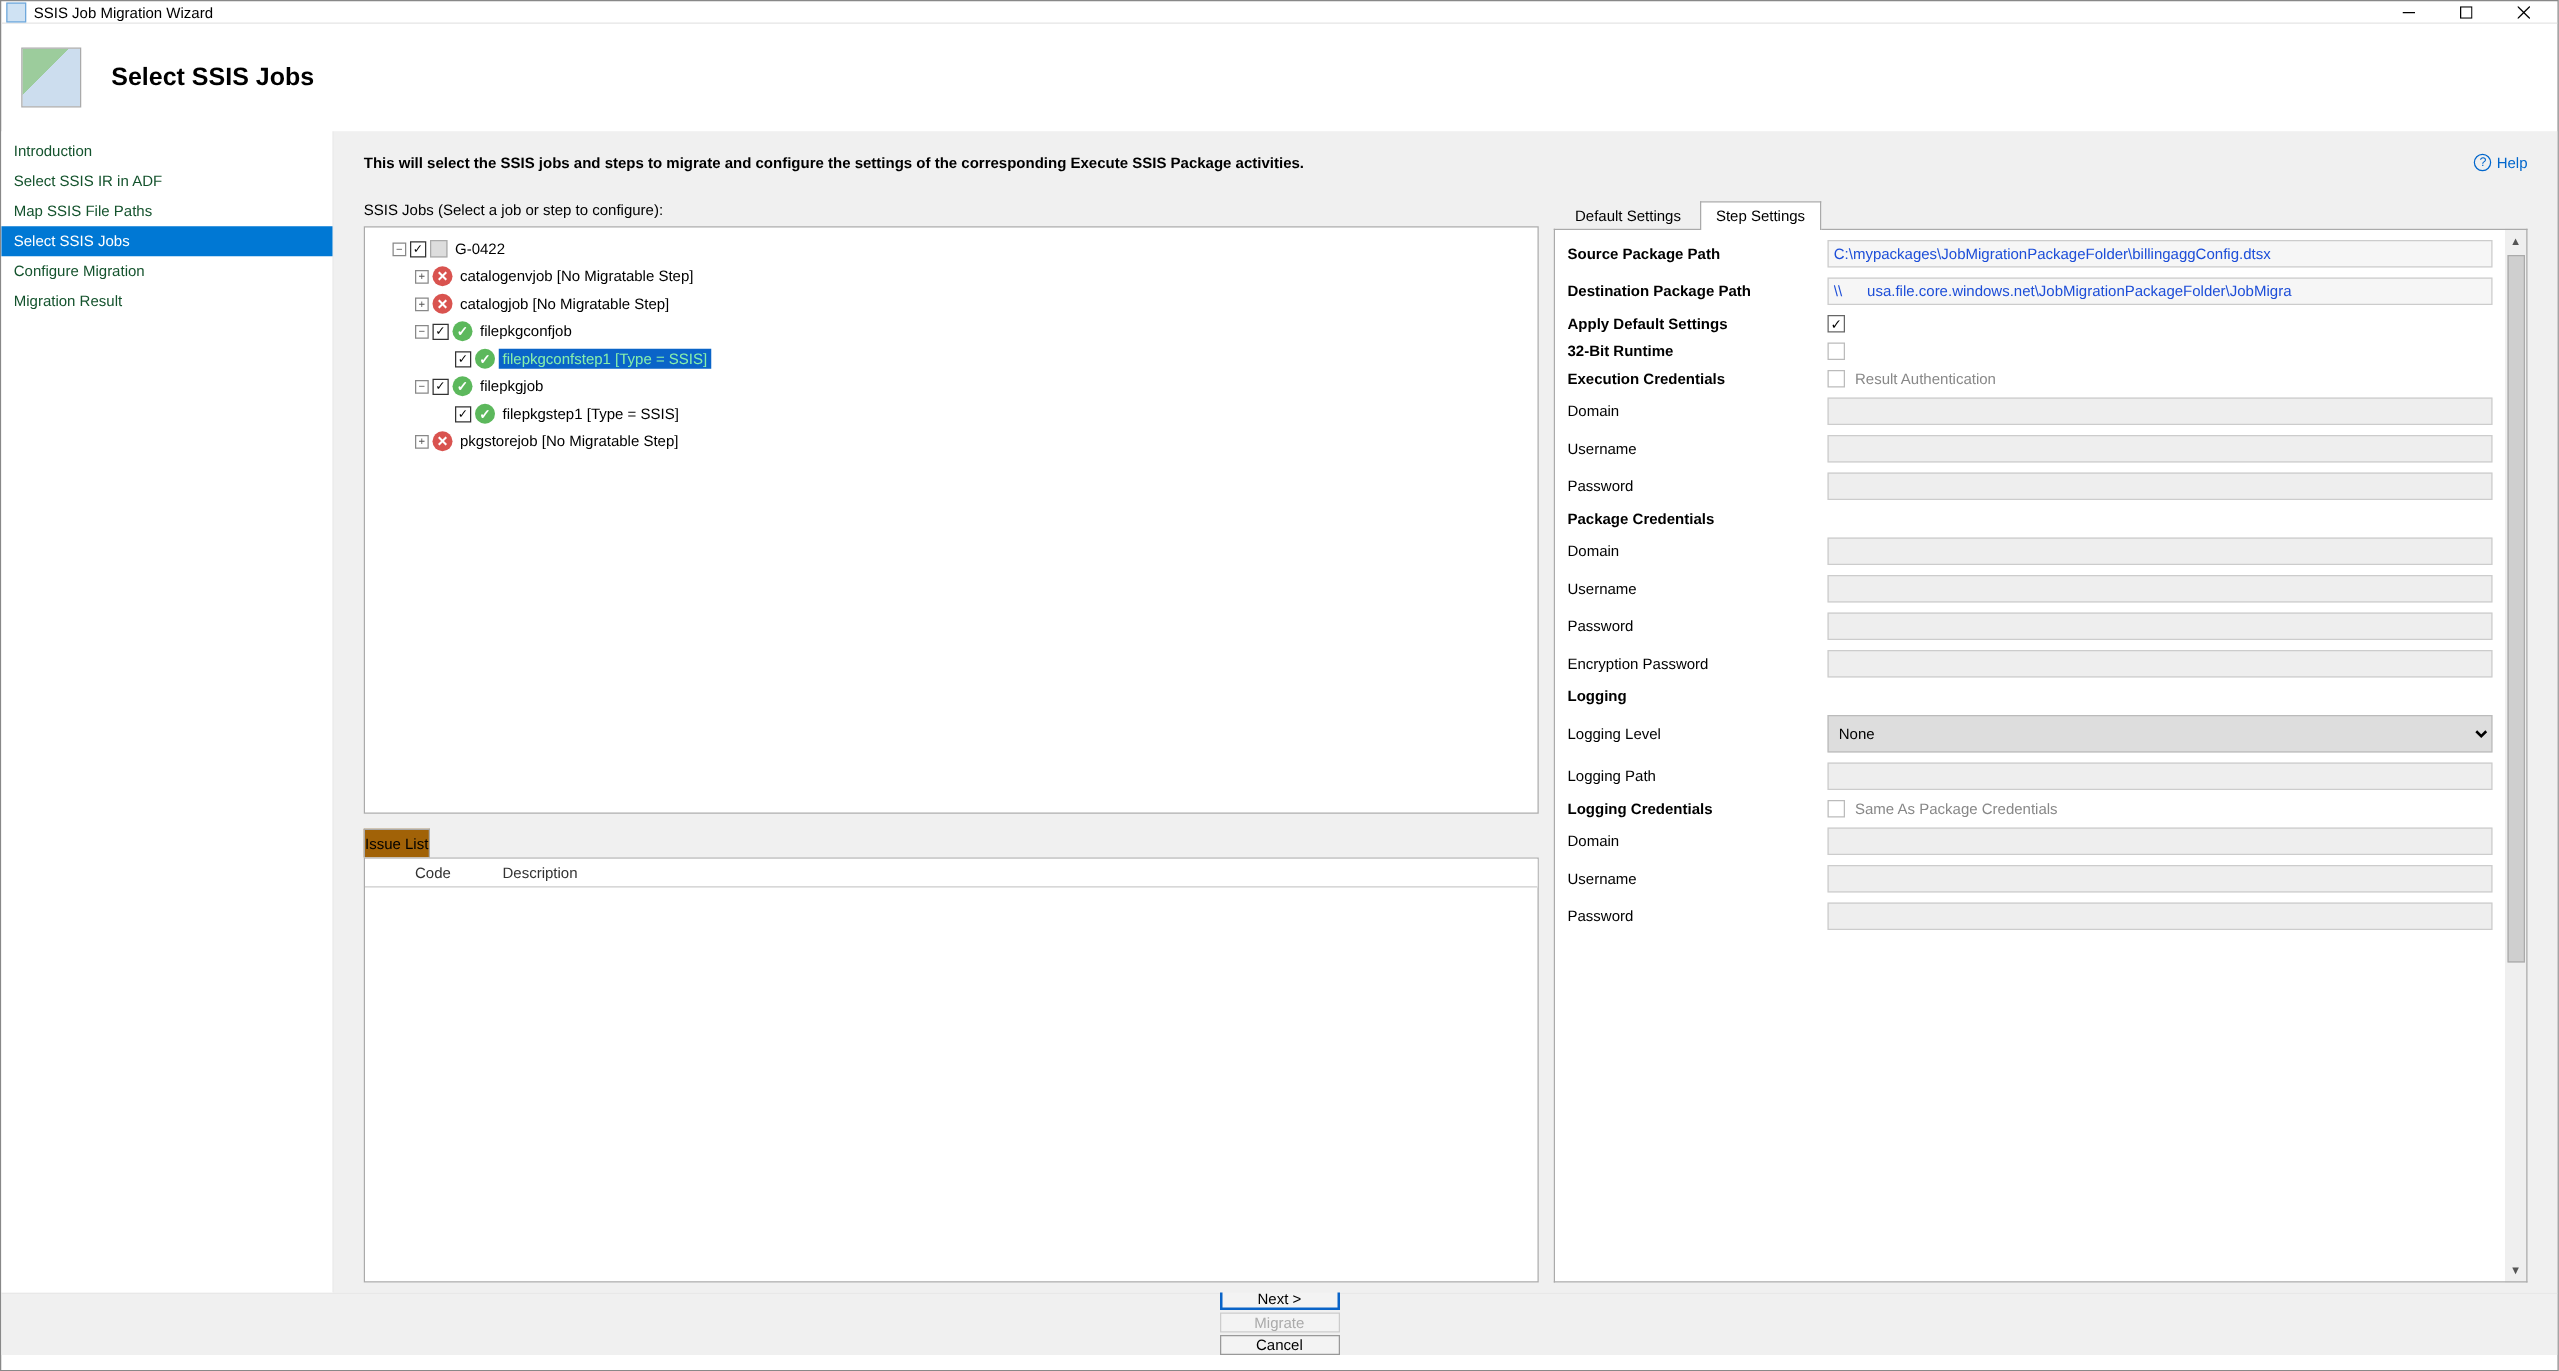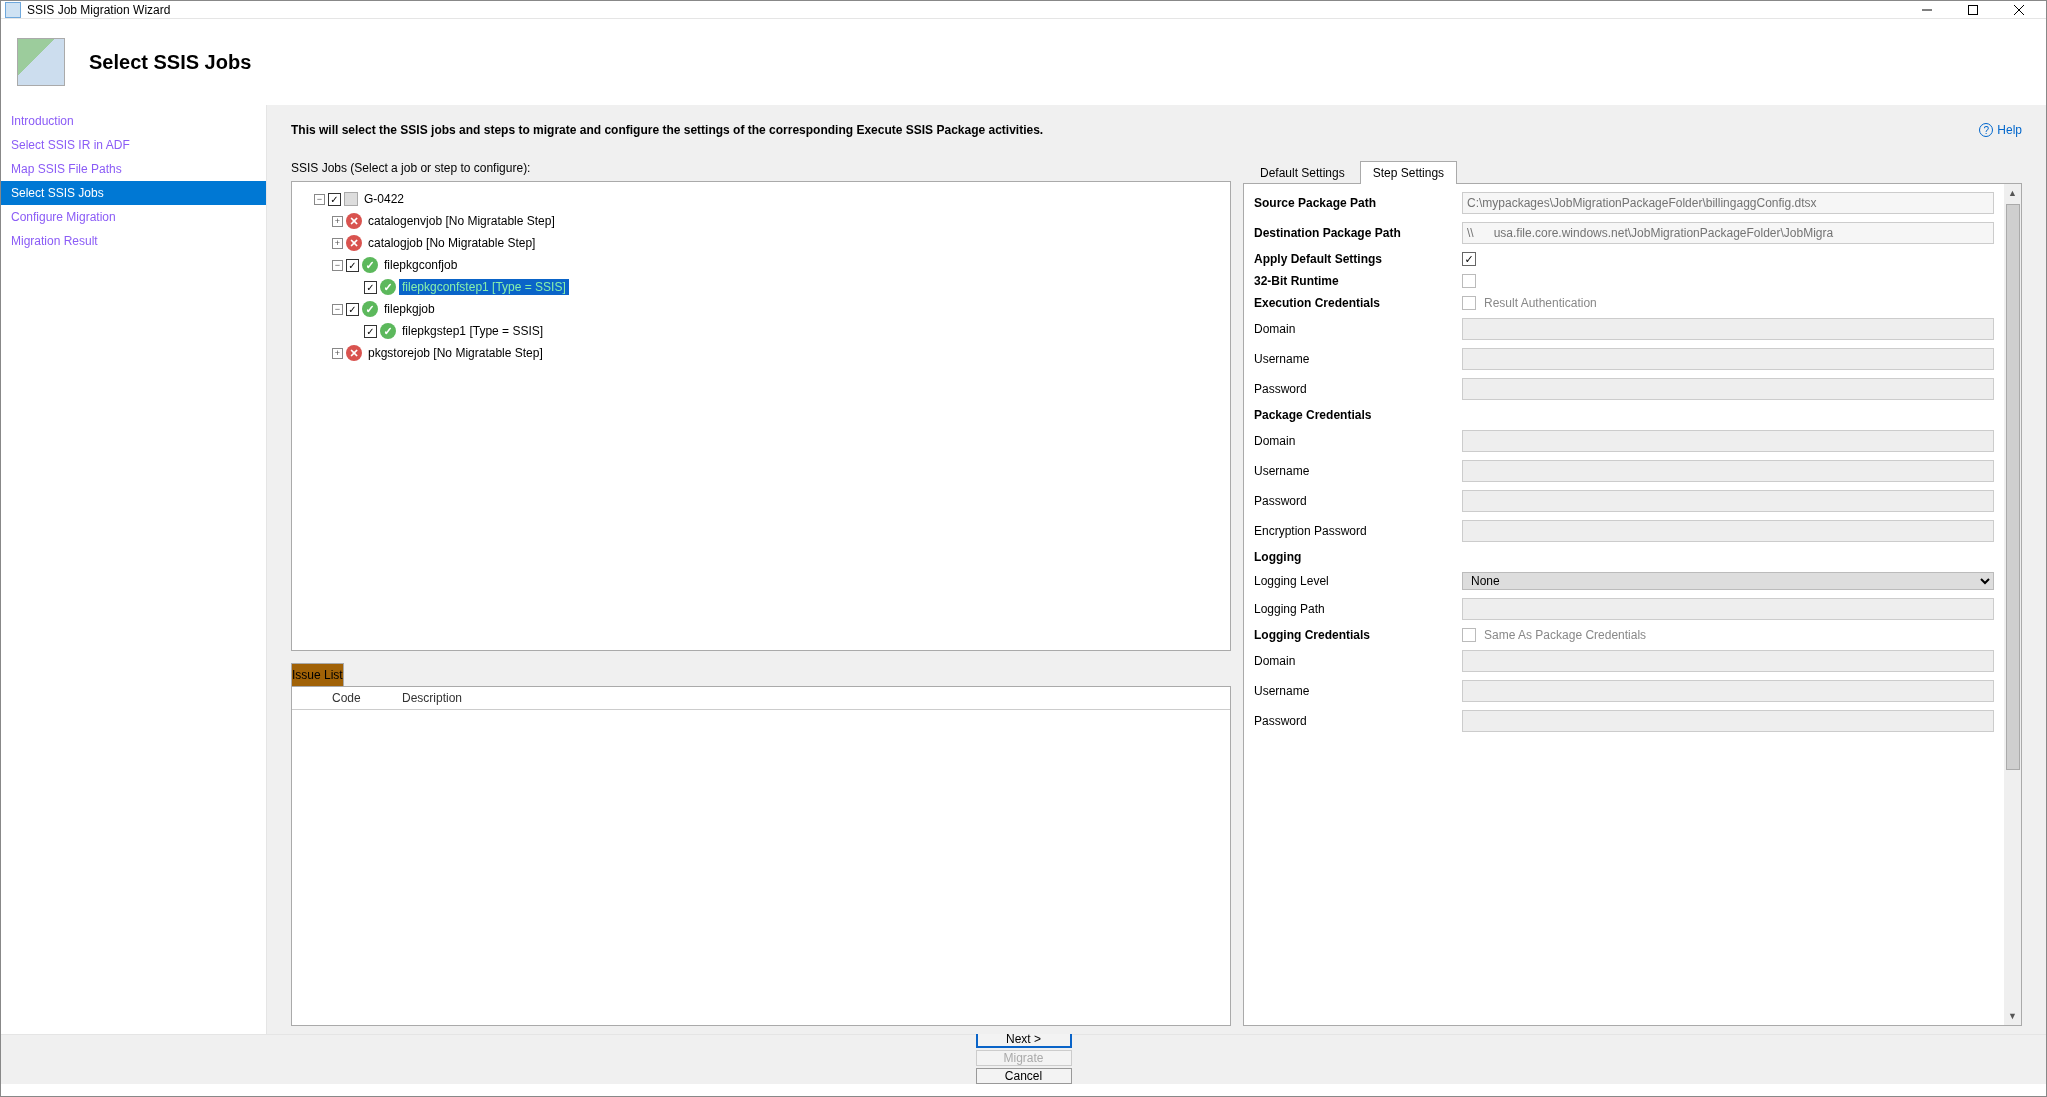--- a/index.html
+++ b/index.html
@@ -54,21 +54,21 @@
     height: calc(100% - 30px - 86px - 50px);
   }
   .sidebar {
     width: 266px;
     background: #fff;
     border-right: 1px solid #e5e5e5;
     padding-top: 4px;
   }
   .sidebar .nav-item {
     padding: 5px 10px;
-    color: #8b5cf6;
+    color: #14532d;
     cursor: default;
     font-size: 12px;
   }
   .sidebar .nav-item.selected {
     background: #0078d4;
     color: #fff;
   }
   .content {
     flex: 1;
     background: #f0f0f0;
@@ -189,32 +189,32 @@
   .settings-row .section { font-weight: 700; }
   .settings-row input[type="text"] {
     flex: 1;
     height: 22px;
     padding: 1px 4px;
     border: 1px solid #ccc;
     background: #f6f6f6;
     font: inherit;
     color: #333;
   }
-  .settings-row input[type="text"][readonly] { color: #737373; }
+  .settings-row input[type="text"][readonly] { color: #1d4ed8; }
   .settings-row input[type="text"].ro { background: #eee; }
   .settings-row .cbx {
     width: 14px; height: 14px; border: 1px solid #666;
     display: inline-flex; align-items: center; justify-content: center;
     background: #fff;
   }
   .settings-row .cbx.checked::after { content: "✓"; font-size: 11px; }
   .settings-row .cbx.disabled { border-color: #bbb; }
   .settings-row .muted { color: #888; }
   .settings-row select {
-    flex: 1; height: 18px; border: 1px solid #bbb; background: #ddd;
+    flex: 1; height: 30px; border: 1px solid #bbb; background: #ddd;
     font: inherit; padding: 0 4px;
   }
   .scrollbar {
     width: 18px;
     border: 1px solid #aaa;
     border-left: none;
     margin-top: -1px;
     background: #efefef;
     display: flex; flex-direction: column; align-items: center;
     justify-content: space-between;

